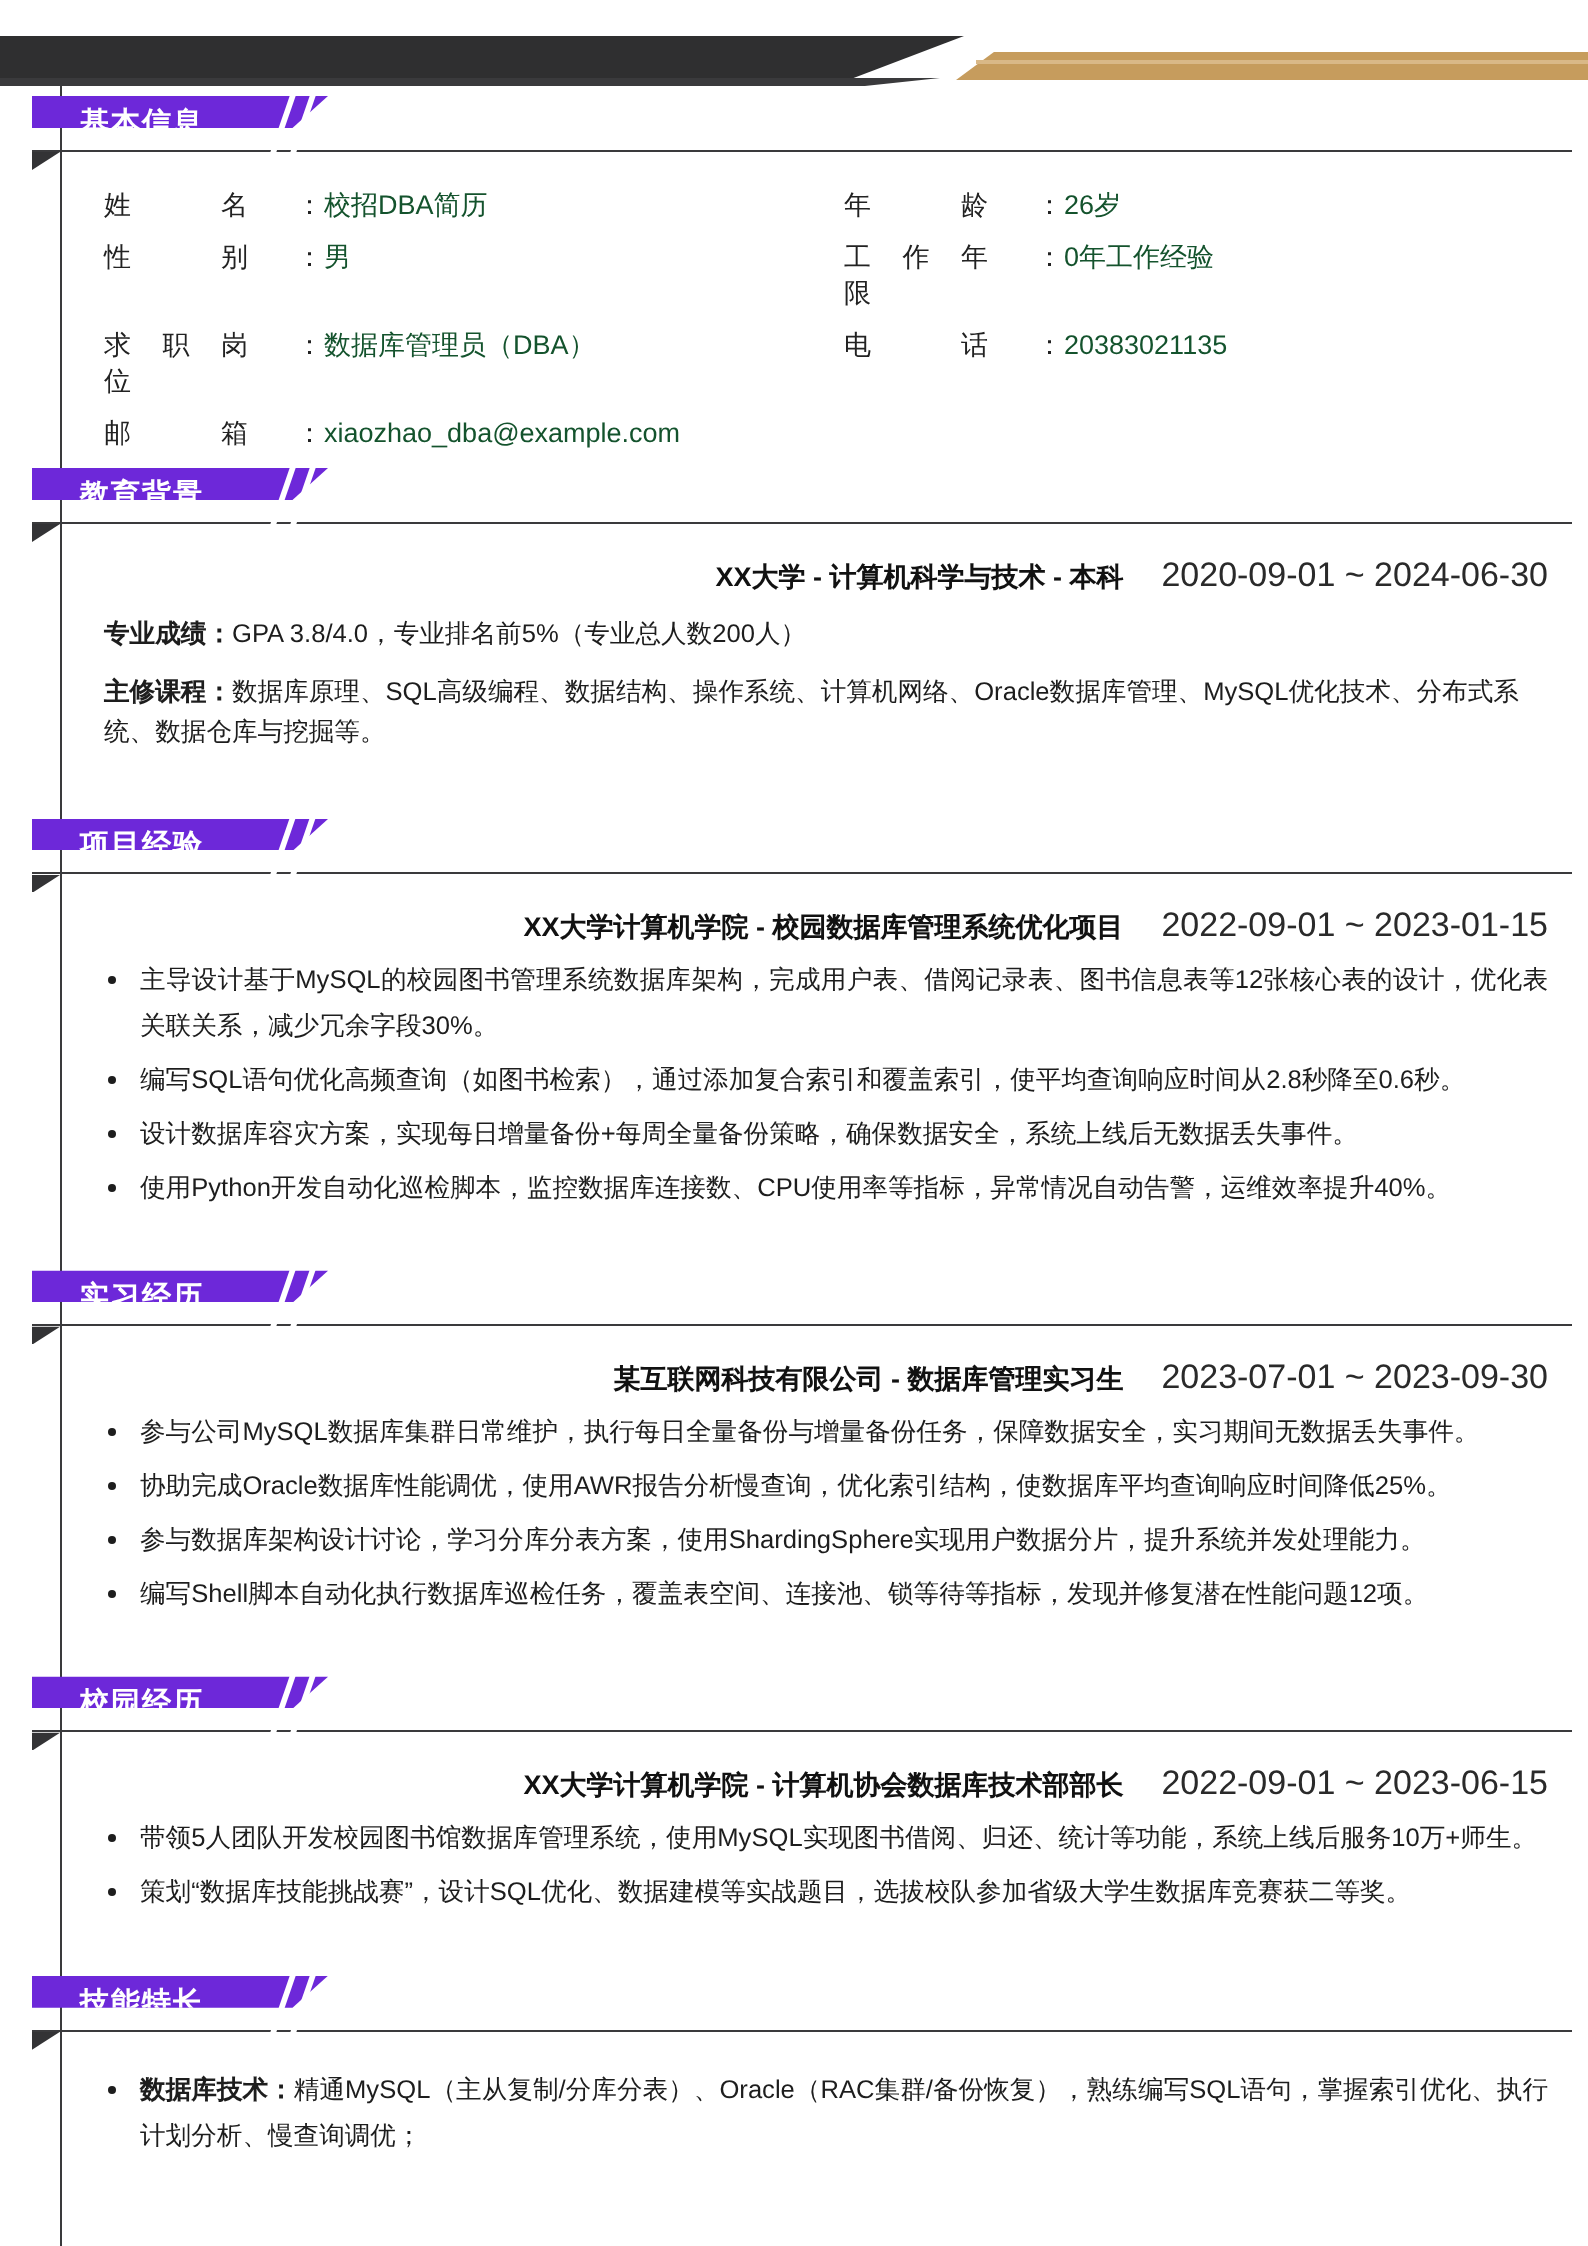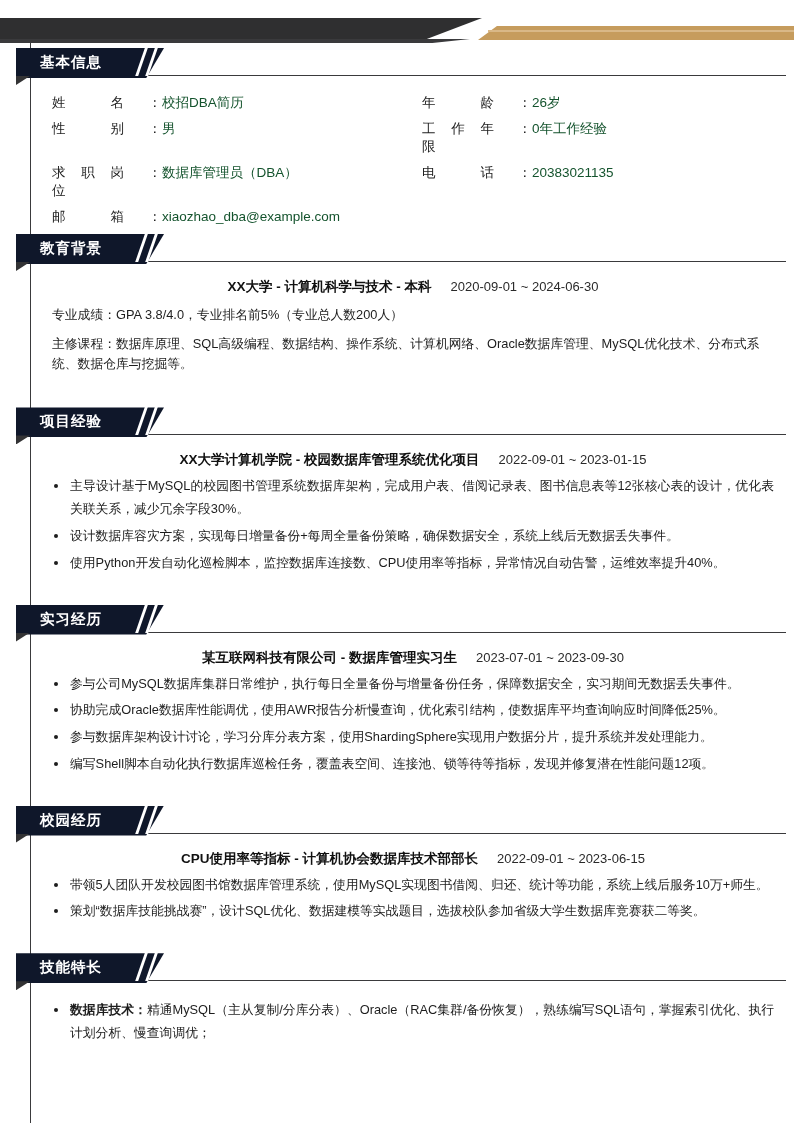--- a/index.html
+++ b/index.html
@@ -78,23 +78,23 @@
 
   .sec-head {
     position: relative;
     height: 30px;
     margin-left: 0;
   }
   .sec-head .banner {
     position: absolute;
     left: 16px;
     top: 0;
-    height: 30px;
+    height: 16px;
     min-width: 148px;
-    background: #0f172a;
+    background: #6d28d9;
     color: #ffffff;
     font-size: 14.5px;
     font-weight: bold;
     letter-spacing: 1px;
     line-height: 28px;
     padding: 0 46px 0 24px;
     clip-path: polygon(0 0, 100% 0, 88% 100%, 0 100%);
     white-space: nowrap;
   }
   .sec-head .stripe {
@@ -140,37 +140,37 @@
     width: 96px;
     letter-spacing: 6px;
     color: #222;
   }
   .info-colon { width: 14px; color: #222; }
   .info-value { color: #14532d; }
 
   
   .entry-head {
     display: flex;
-    justify-content: center;
+    justify-content: flex-end;
     align-items: baseline;
     font-size: 13.5px;
     font-weight: bold;
     color: #111;
     margin-top: 4px;
     gap: 19px;
   }
-  .entry-date { font-weight: normal; font-size: 13px; color: #2a2a2a; }
+  .entry-date { font-weight: normal; font-size: 17px; color: #2a2a2a; }
 
   .meta-line {
     font-size: 12.8px;
     margin-top: 9px;
     color: #1d1d1d;
     line-height: 1.55;
   }
-  .meta-line b { font-weight: normal; }
+  .meta-line b { font-weight: bold; }
 
   ul.bullets {
     list-style: none;
     margin-top: 6px;
   }
   ul.bullets li {
     position: relative;
     padding-left: 18px;
     font-size: 12.8px;
     line-height: 1.78;
@@ -286,20 +286,21 @@
       <div class="stripe" style="left:150px;"></div>
       <div class="fold"></div>
     </div>
     <div class="sec-body">
       <div class="entry-head">
         <span>XX大学计算机学院 - 校园数据库管理系统优化项目</span>
         <span class="entry-date">2022-09-01 ~ 2023-01-15</span>
       </div>
       <ul class="bullets">
         <li>主导设计基于MySQL的校园图书管理系统数据库架构，完成用户表、借阅记录表、图书信息表等12张核心表的设计，优化表关联关系，减少冗余字段30%。</li>
+        <li>编写SQL语句优化高频查询（如图书检索），通过添加复合索引和覆盖索引，使平均查询响应时间从2.8秒降至0.6秒。</li>
         <li>设计数据库容灾方案，实现每日增量备份+每周全量备份策略，确保数据安全，系统上线后无数据丢失事件。</li>
         <li>使用Python开发自动化巡检脚本，监控数据库连接数、CPU使用率等指标，异常情况自动告警，运维效率提升40%。</li>
       </ul>
     </div>
   </div>
 
   <div class="section" style="margin-top:22px;">
     <div class="sec-head">
       <div class="underline"></div>
       <div class="banner">实习经历</div>
@@ -324,21 +325,21 @@
   <div class="section" style="margin-top:22px;">
     <div class="sec-head">
       <div class="underline"></div>
       <div class="banner">校园经历</div>
       <div class="stripe" style="left:140px;"></div>
       <div class="stripe" style="left:150px;"></div>
       <div class="fold"></div>
     </div>
     <div class="sec-body">
       <div class="entry-head">
-        <span>CPU使用率等指标 - 计算机协会数据库技术部部长</span>
+        <span>XX大学计算机学院 - 计算机协会数据库技术部部长</span>
         <span class="entry-date">2022-09-01 ~ 2023-06-15</span>
       </div>
       <ul class="bullets">
         <li>带领5人团队开发校园图书馆数据库管理系统，使用MySQL实现图书借阅、归还、统计等功能，系统上线后服务10万+师生。</li>
         <li>策划“数据库技能挑战赛”，设计SQL优化、数据建模等实战题目，选拔校队参加省级大学生数据库竞赛获二等奖。</li>
       </ul>
     </div>
   </div>
 
   <div class="section" style="margin-top:22px;">

